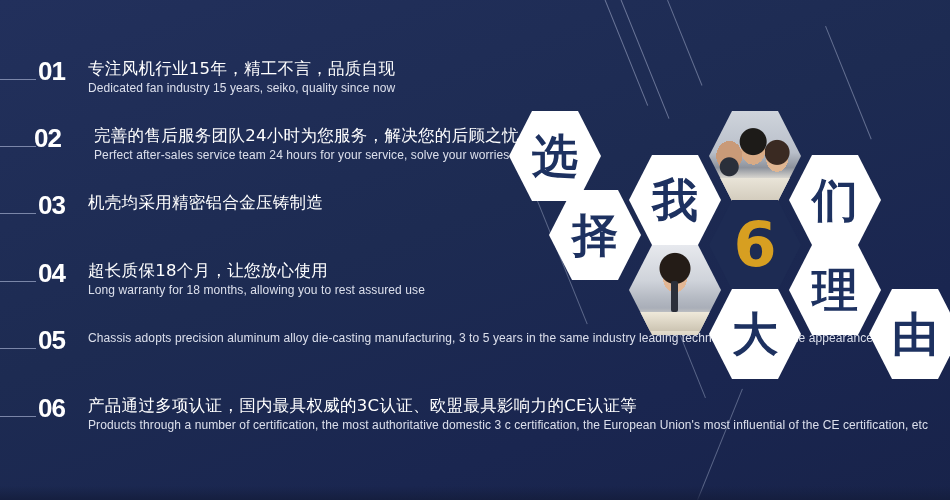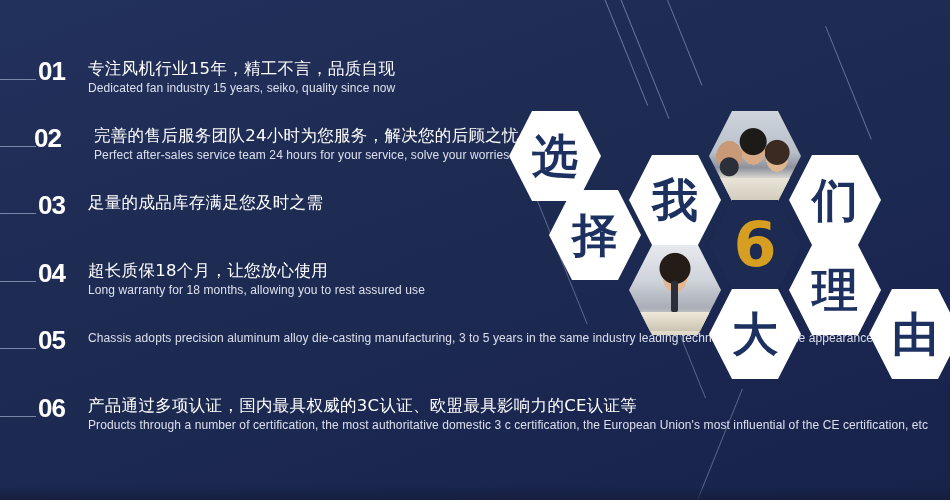--- a/index.html
+++ b/index.html
@@ -129,21 +129,21 @@
       <div class="txtblock" style="left:88px;top:127px;margin-left:6px;">
         <div class="cn">完善的售后服务团队24小时为您服务，解决您的后顾之忧</div>
         <div class="en">Perfect after-sales service team 24 hours for your service, solve your worries</div>
       </div>
     </div>
 
     <div>
       <div class="tick" style="top:213px;width:36px;"></div>
       <div class="num" style="left:38px;top:192px;">03</div>
       <div class="txtblock" style="left:88px;top:194px;">
-        <div class="cn">足量的成品库存满足您及时之需</div>
+        <div class="cn">机壳均采用精密铝合金压铸制造</div>
       </div>
     </div>
 
     <div>
       <div class="tick" style="top:281px;width:36px;"></div>
       <div class="num" style="left:38px;top:260px;">04</div>
       <div class="txtblock" style="left:88px;top:262px;">
         <div class="cn">超长质保18个月，让您放心使用</div>
         <div class="en">Long warranty for 18 months, allowing you to rest assured use</div>
       </div>

